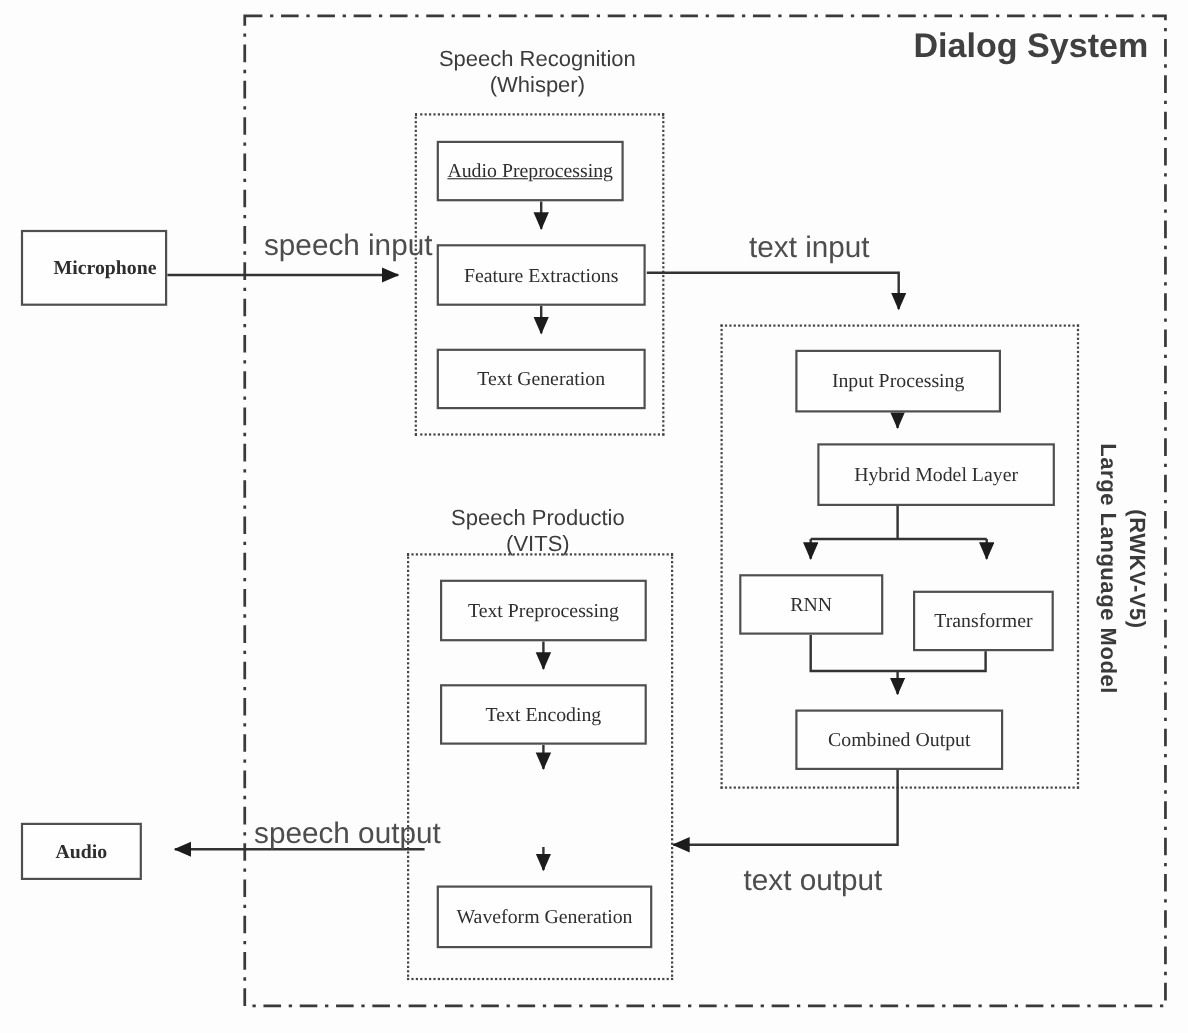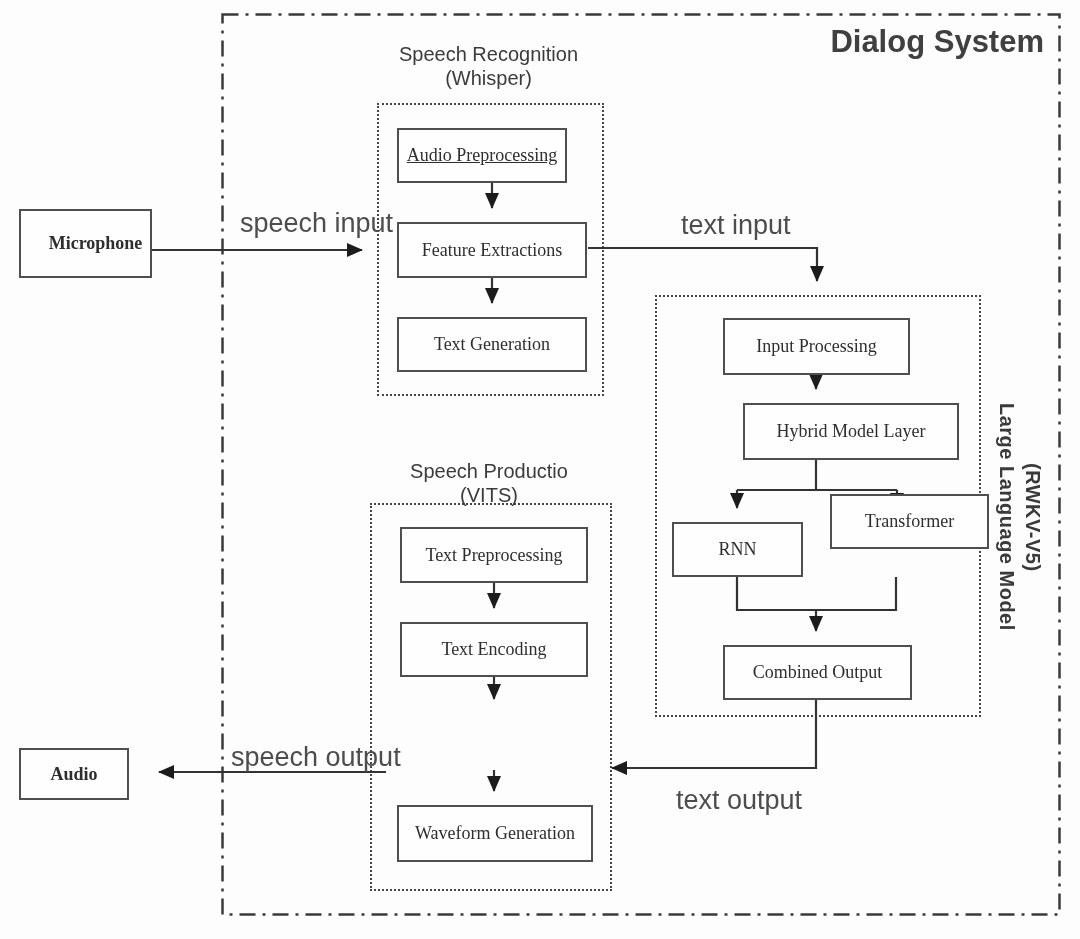--- a/index.html
+++ b/index.html
@@ -46,21 +46,21 @@
   #llm-side-label span{display:block;}
 
   
   #box-audio-preprocessing{left:397px;top:128px;width:170px;height:55px;text-decoration:underline;}
   #box-feature-extractions{left:397px;top:222px;width:190px;height:56px;}
   #box-text-generation{left:397px;top:317px;width:190px;height:55px;}
   
   #box-input-processing{left:723px;top:318px;width:187px;height:57px;}
   #box-hybrid-model-layer{left:723px;top:403px;width:216px;height:57px;margin-left:20px;}
   #box-rnn{left:672px;top:522px;width:131px;height:55px;}
-  #box-transformer{left:830px;top:494px;width:159px;height:55px;}
+  #box-transformer{left:830px;top:537px;width:128px;height:55px;}
   #box-combined-output{left:723px;top:645px;width:189px;height:55px;}
   
   #box-text-preprocessing{left:400px;top:527px;width:188px;height:56px;font-family:Liberation Serif, serif;}
   #box-text-encoding{left:400px;top:622px;width:188px;height:55px;}
   #box-speech-model-decoding{left:388px;top:713px;width:204px;height:57px;}
   #box-waveform-generation{left:397px;top:805px;width:196px;height:57px;}
   
   #box-microphone{left:19px;top:209px;width:133px;height:69px;padding-left:20px;}
   #box-audio{left:19px;top:748px;width:110px;height:52px;}
   

